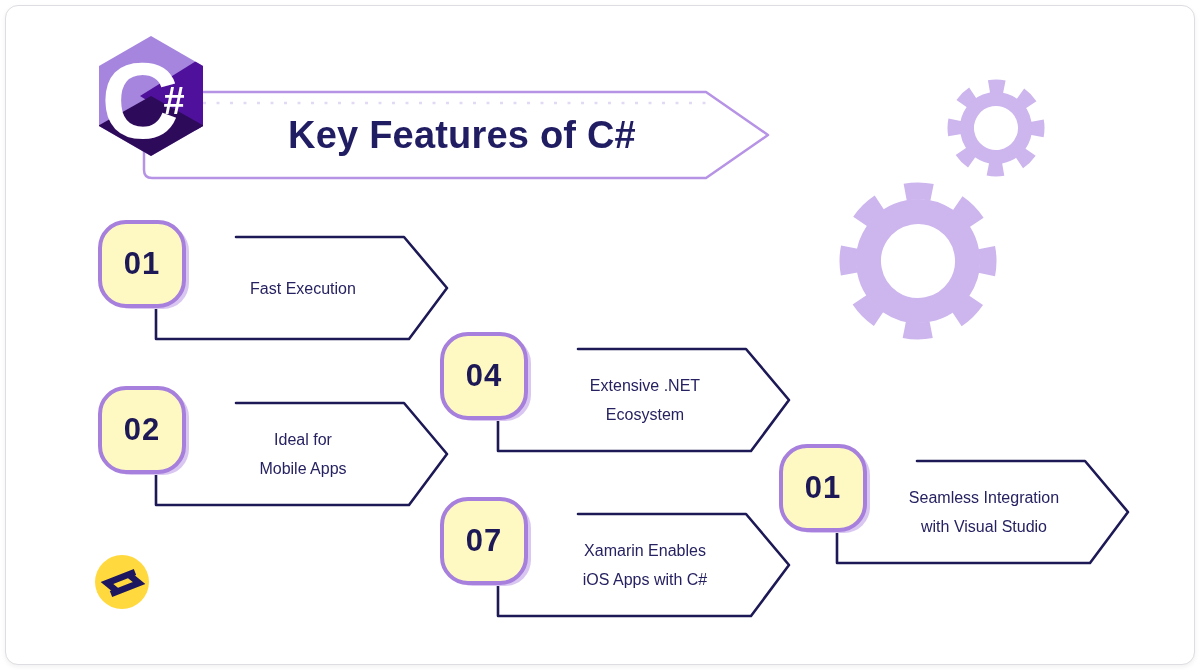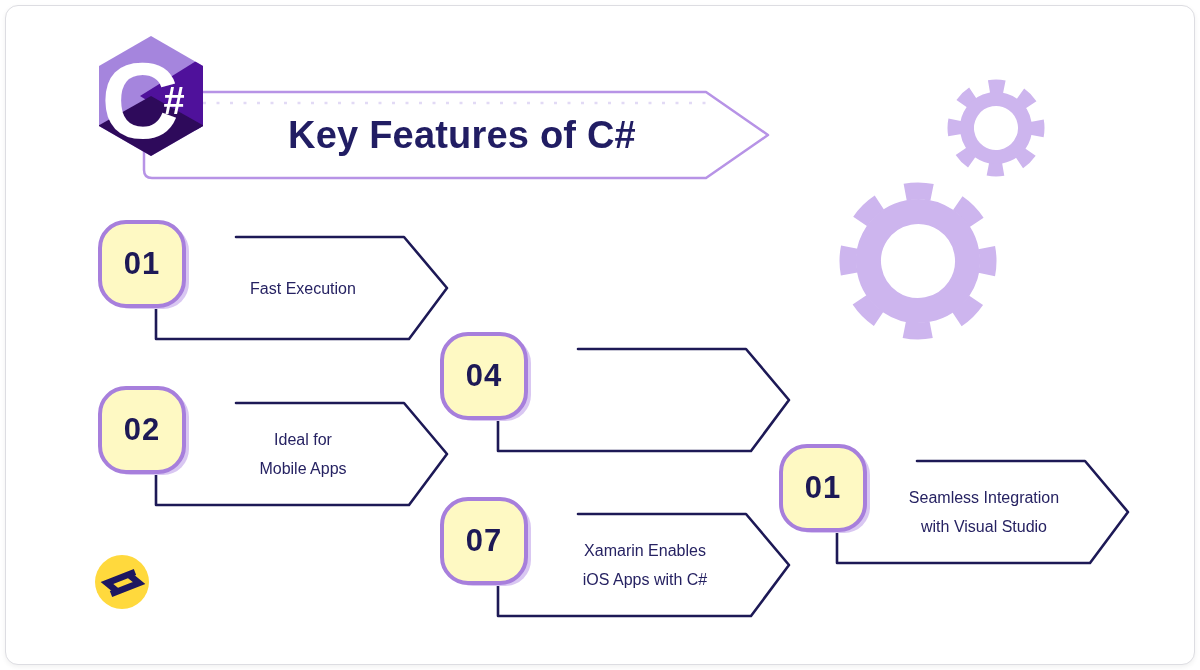--- a/index.html
+++ b/index.html
@@ -90,20 +90,23 @@
       </div>
   </div>
 
   <div class="feature" style="left:434px;top:326px;">
     <svg class="arrow" width="360" height="126" viewBox="0 0 360 126">
       <path d="M138,17 H306 L349,68 L311,119 H58 V86"></path>
     </svg>
     <div class="badge">
       <span>04</span>
     </div>
+    <div class="label">
+        <span>Extensive .NET<br>Ecosystem</span>
+      </div>
   </div>
 
   <div class="feature" style="left:92px;top:380px;">
     <svg class="arrow" width="360" height="126" viewBox="0 0 360 126">
       <path d="M138,17 H306 L349,68 L311,119 H58 V86"></path>
     </svg>
     <div class="badge">
       <span>02</span>
     </div>
     <div class="label">

